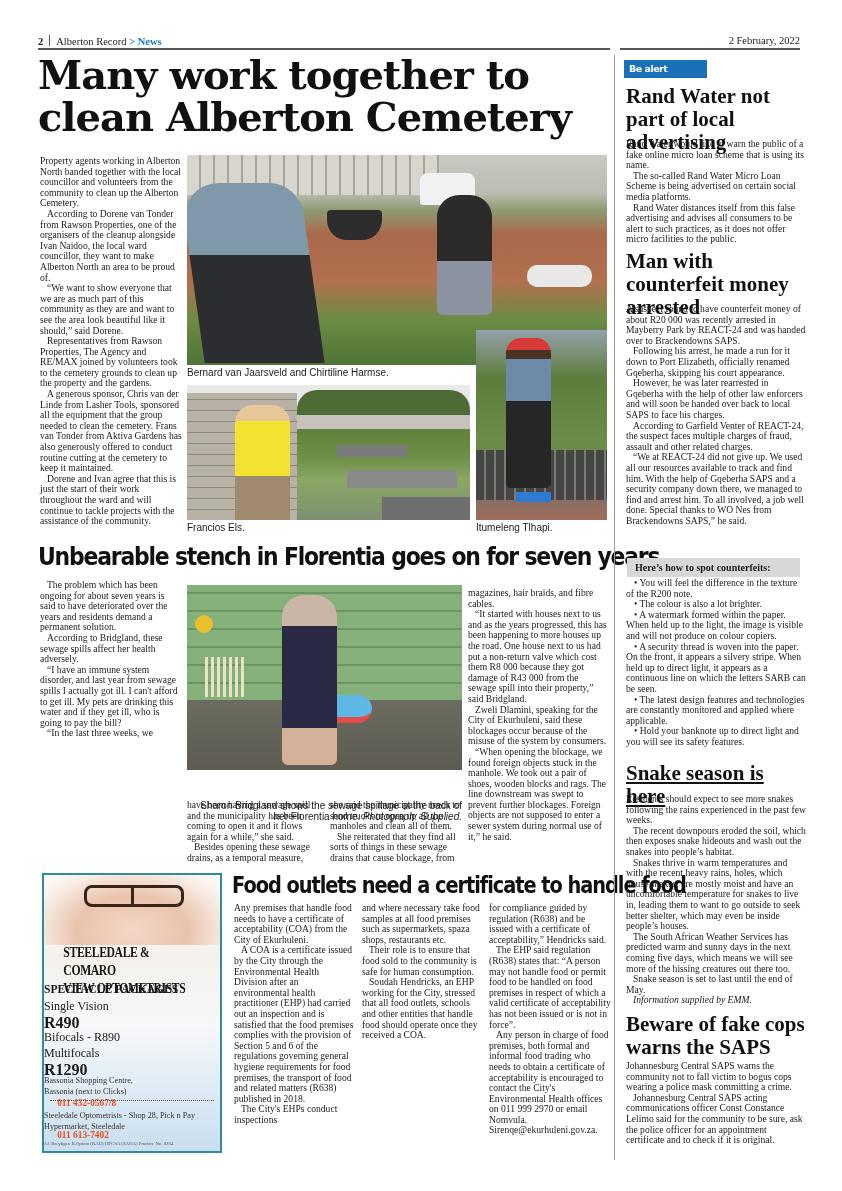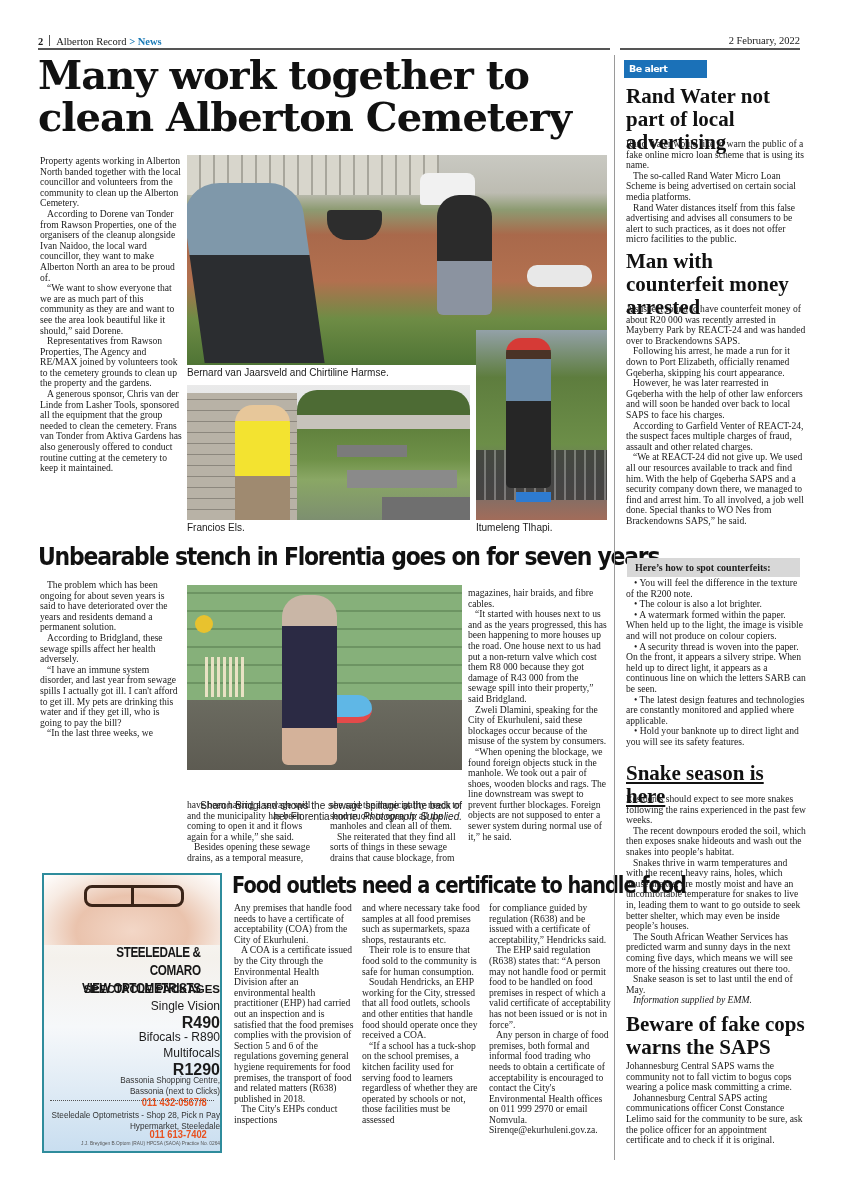--- a/index.html
+++ b/index.html
@@ -66,21 +66,21 @@
   #story1-body { left: 40px; top: 156px; width: 142px; }
 
   
   #stench-headline { left: 38px; top: 540px; width: 575px; font-family: "DejaVu Sans", sans-serif; font-size: 25.5px; line-height: 32px; letter-spacing: -1.4px; transform: scaleX(0.86); transform-origin: left; white-space: nowrap; color:#111; }
   #stench-col1 { left: 40px; top: 580px; width: 140px; }
   #stench-col2 { left: 187px; top: 800px; width: 130px; }
   #stench-col3 { left: 330px; top: 800px; width: 130px; }
   #stench-col4 { left: 468px; top: 588px; width: 140px; }
 
   
-  #ad { left: 42px; top: 873px; width: 180px; height: 280px; border: 2px solid #2f8c9c; background: linear-gradient(180deg,#ffffff 0%,#f4f1ec 30%,#f6f8fa 55%,#c9def0 100%); overflow:hidden; text-align:right; font-family: Liberation Sans, sans-serif; }
+  #ad { left: 42px; top: 873px; width: 180px; height: 280px; border: 2px solid #2f8c9c; background: linear-gradient(180deg,#ffffff 0%,#f4f1ec 30%,#f6f8fa 55%,#c9def0 100%); overflow:hidden; text-align:left; font-family: Liberation Serif, serif; }
   #ad .face { position:absolute; left:0; top:0; width:176px; height:70px; background: radial-gradient(ellipse at 50% 80%, #f3d7c7 0%, #eac3ad 45%, #f7ebe3 75%, #ffffff 100%); }
   #ad .glasses { position:absolute; left:40px; top:10px; width:100px; height:22px; border: 3px solid #3a2418; border-radius: 8px; }
   #ad .glasses::after { content:""; position:absolute; left:44px; top:-3px; width:6px; height:22px; background:#fff0; border-left:3px solid #3a2418; }
   #ad .t1 { position:absolute; left:0; top:68px; width:176px; font-weight:bold; font-size:15px; line-height:18px; letter-spacing:-0.5px; color:#161616; transform: scaleX(0.78); }
   #ad .t3 { position:absolute; left:0; top:108px; width:176px; font-weight:bold; font-size:11.5px; color:#161616; }
   #ad .line { position:absolute; left:0; width:176px; font-size:12px; color:#1b1b1b; }
   #ad .price { position:absolute; left:0; width:176px; font-size:16px; font-weight:bold; color:#1b1b1b; }
   #ad .addr { position:absolute; left:0; width:176px; font-size:8.2px; line-height:10.5px; color:#333; }
   #ad .phone { position:absolute; left:0; width:176px; font-weight:bold; font-size:11px; color:#e8501e; transform: scaleX(0.85); }
   #ad .dotted { position:absolute; left:6px; top:225px; width:164px; border-top: 1px dotted #555; }
@@ -121,20 +121,21 @@
 <div id="date-line" class="abs">2 February, 2022</div>
 
 <h1 id="main-headline" class="abs">Many work together to clean Alberton Cemetery</h1>
 
 <div id="story1-body" class="abs body-text">
   <p class="first">Property agents working in Alberton North banded together with the local councillor and volunteers from the community to clean up the Alberton Cemetery.</p>
   <p>According to Dorene van Tonder from Rawson Properties, one of the organisers of the cleanup alongside Ivan Naidoo, the local ward councillor, they want to make Alberton North an area to be proud of.</p>
   <p>“We want to show everyone that we are as much part of this community as they are and want to see the area look beautiful like it should,” said Dorene.</p>
   <p>Representatives from Rawson Properties, The Agency and RE/MAX joined by volunteers took to the cemetery grounds to clean up the property and the gardens.</p>
   <p>A generous sponsor, Chris van der Linde from Lasher Tools, sponsored all the equipment that the group needed to clean the cemetery. Frans van Tonder from Aktiva Gardens has also generously offered to conduct routine cutting at the cemetery to keep it maintained.</p>
+  <p>Dorene and Ivan agree that this is just the start of their work throughout the ward and will continue to tackle projects with the assistance of the community.</p>
 </div>
 
 <div id="photo1" class="abs photo">
   <div class="fence"></div>
   <div class="car"></div>
   <div class="barrow"></div>
   <div class="bags"></div>
   <div class="man"></div>
   <div class="woman"></div>
 </div>
@@ -225,21 +226,20 @@
 <h2 id="food-headline" class="abs">Food outlets need a certificate to handle food</h2>
 <div id="food-col1" class="abs body-text">
   <p class="first">Any premises that handle food needs to have a certificate of acceptability (COA) from the City of Ekurhuleni.</p>
   <p>A COA is a certificate issued by the City through the Environmental Health Division after an environmental health practitioner (EHP) had carried out an inspection and is satisfied that the food premises complies with the provision of Section 5 and 6 of the regulations governing general hygiene requirements for food premises, the transport of food and related matters (R638) published in 2018.</p>
   <p>The City's EHPs conduct inspections</p>
 </div>
 <div id="food-col2" class="abs body-text">
   <p class="first">and where necessary take food samples at all food premises such as supermarkets, spaza shops, restaurants etc.</p>
   <p>Their role is to ensure that food sold to the community is safe for human consumption.</p>
   <p>Soudah Hendricks, an EHP working for the City, stressed that all food outlets, schools and other entities that handle food should operate once they received a COA.</p>
-  <p>“If a school has a tuck-shop on the school premises, a kitchen facility used for serving food to learners regardless of whether they are operated by schools or not, those facilities must be assessed</p>
 </div>
 <div id="food-col3" class="abs body-text">
   <p class="first">for compliance guided by regulation (R638) and be issued with a certificate of acceptability,” Hendricks said.</p>
   <p>The EHP said regulation (R638) states that: “A person may not handle food or permit food to be handled on food premises in respect of which a valid certificate of acceptability has not been issued or is not in force”.</p>
   <p>Any person in charge of food premises, both formal and informal food trading who needs to obtain a certificate of acceptability is encouraged to contact the City's Environmental Health offices on 011 999 2970 or email Nomvula. Sirenqe@ekurhuleni.gov.za.</p>
 </div>
 
 <div id="sidebar-rule" class="abs"></div>
 <div id="be-alert" class="abs">Be alert</div>
 

